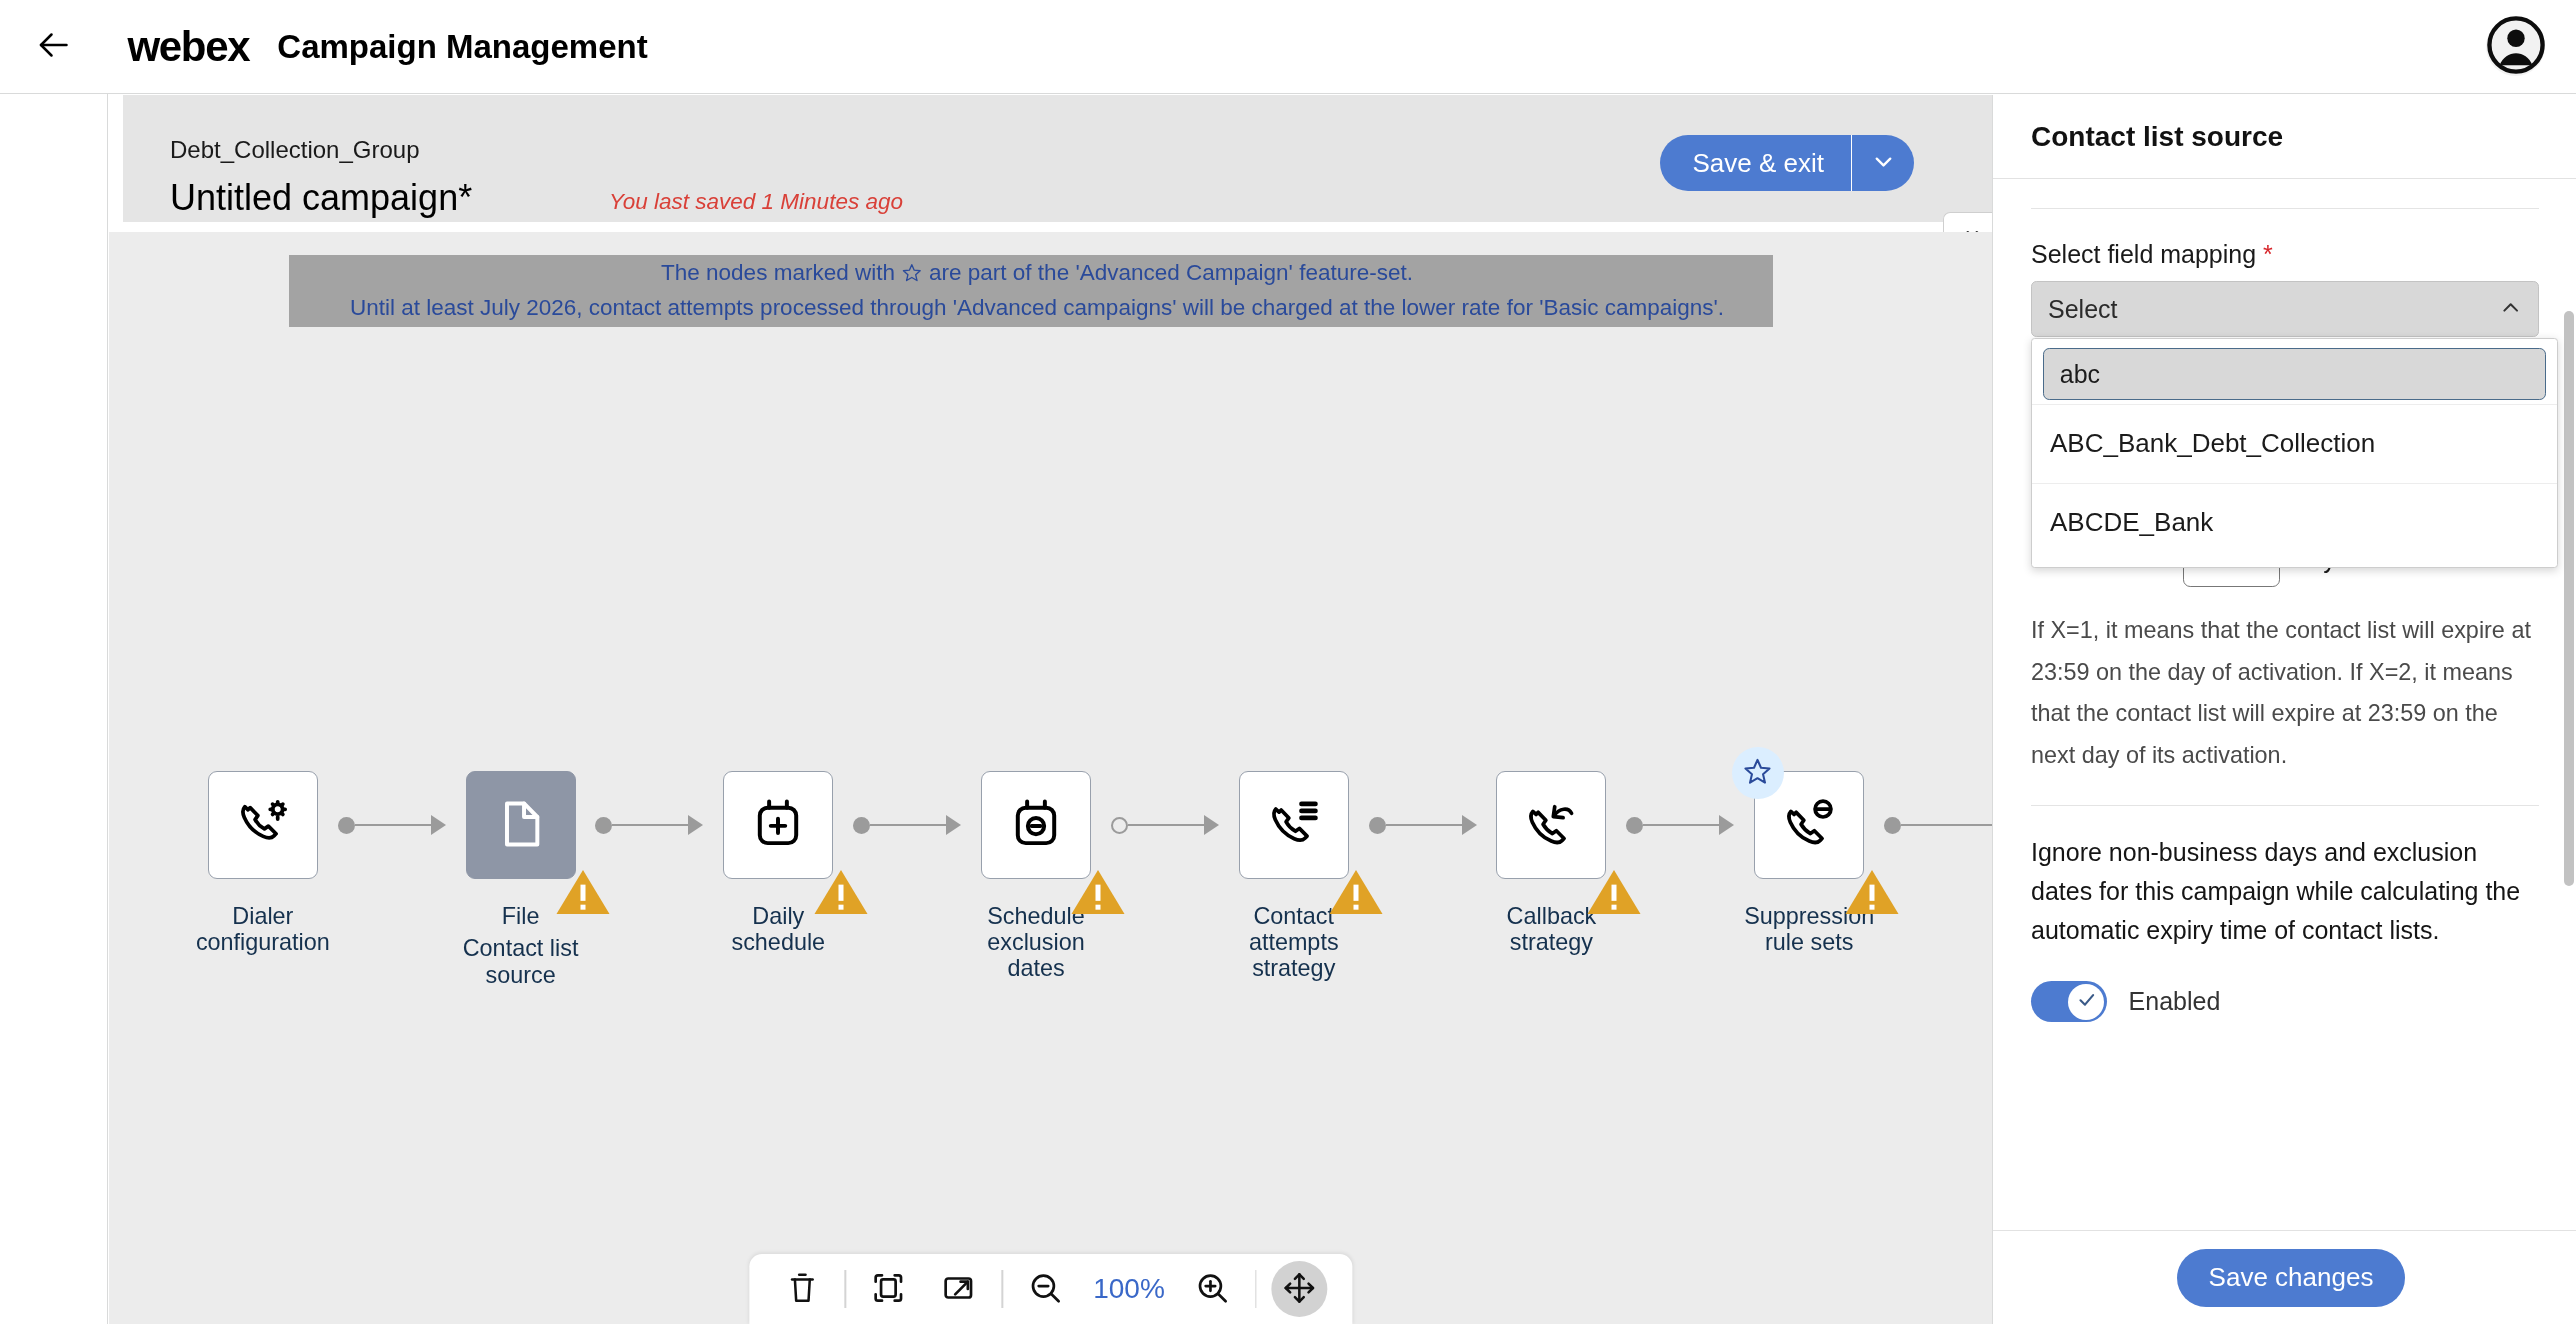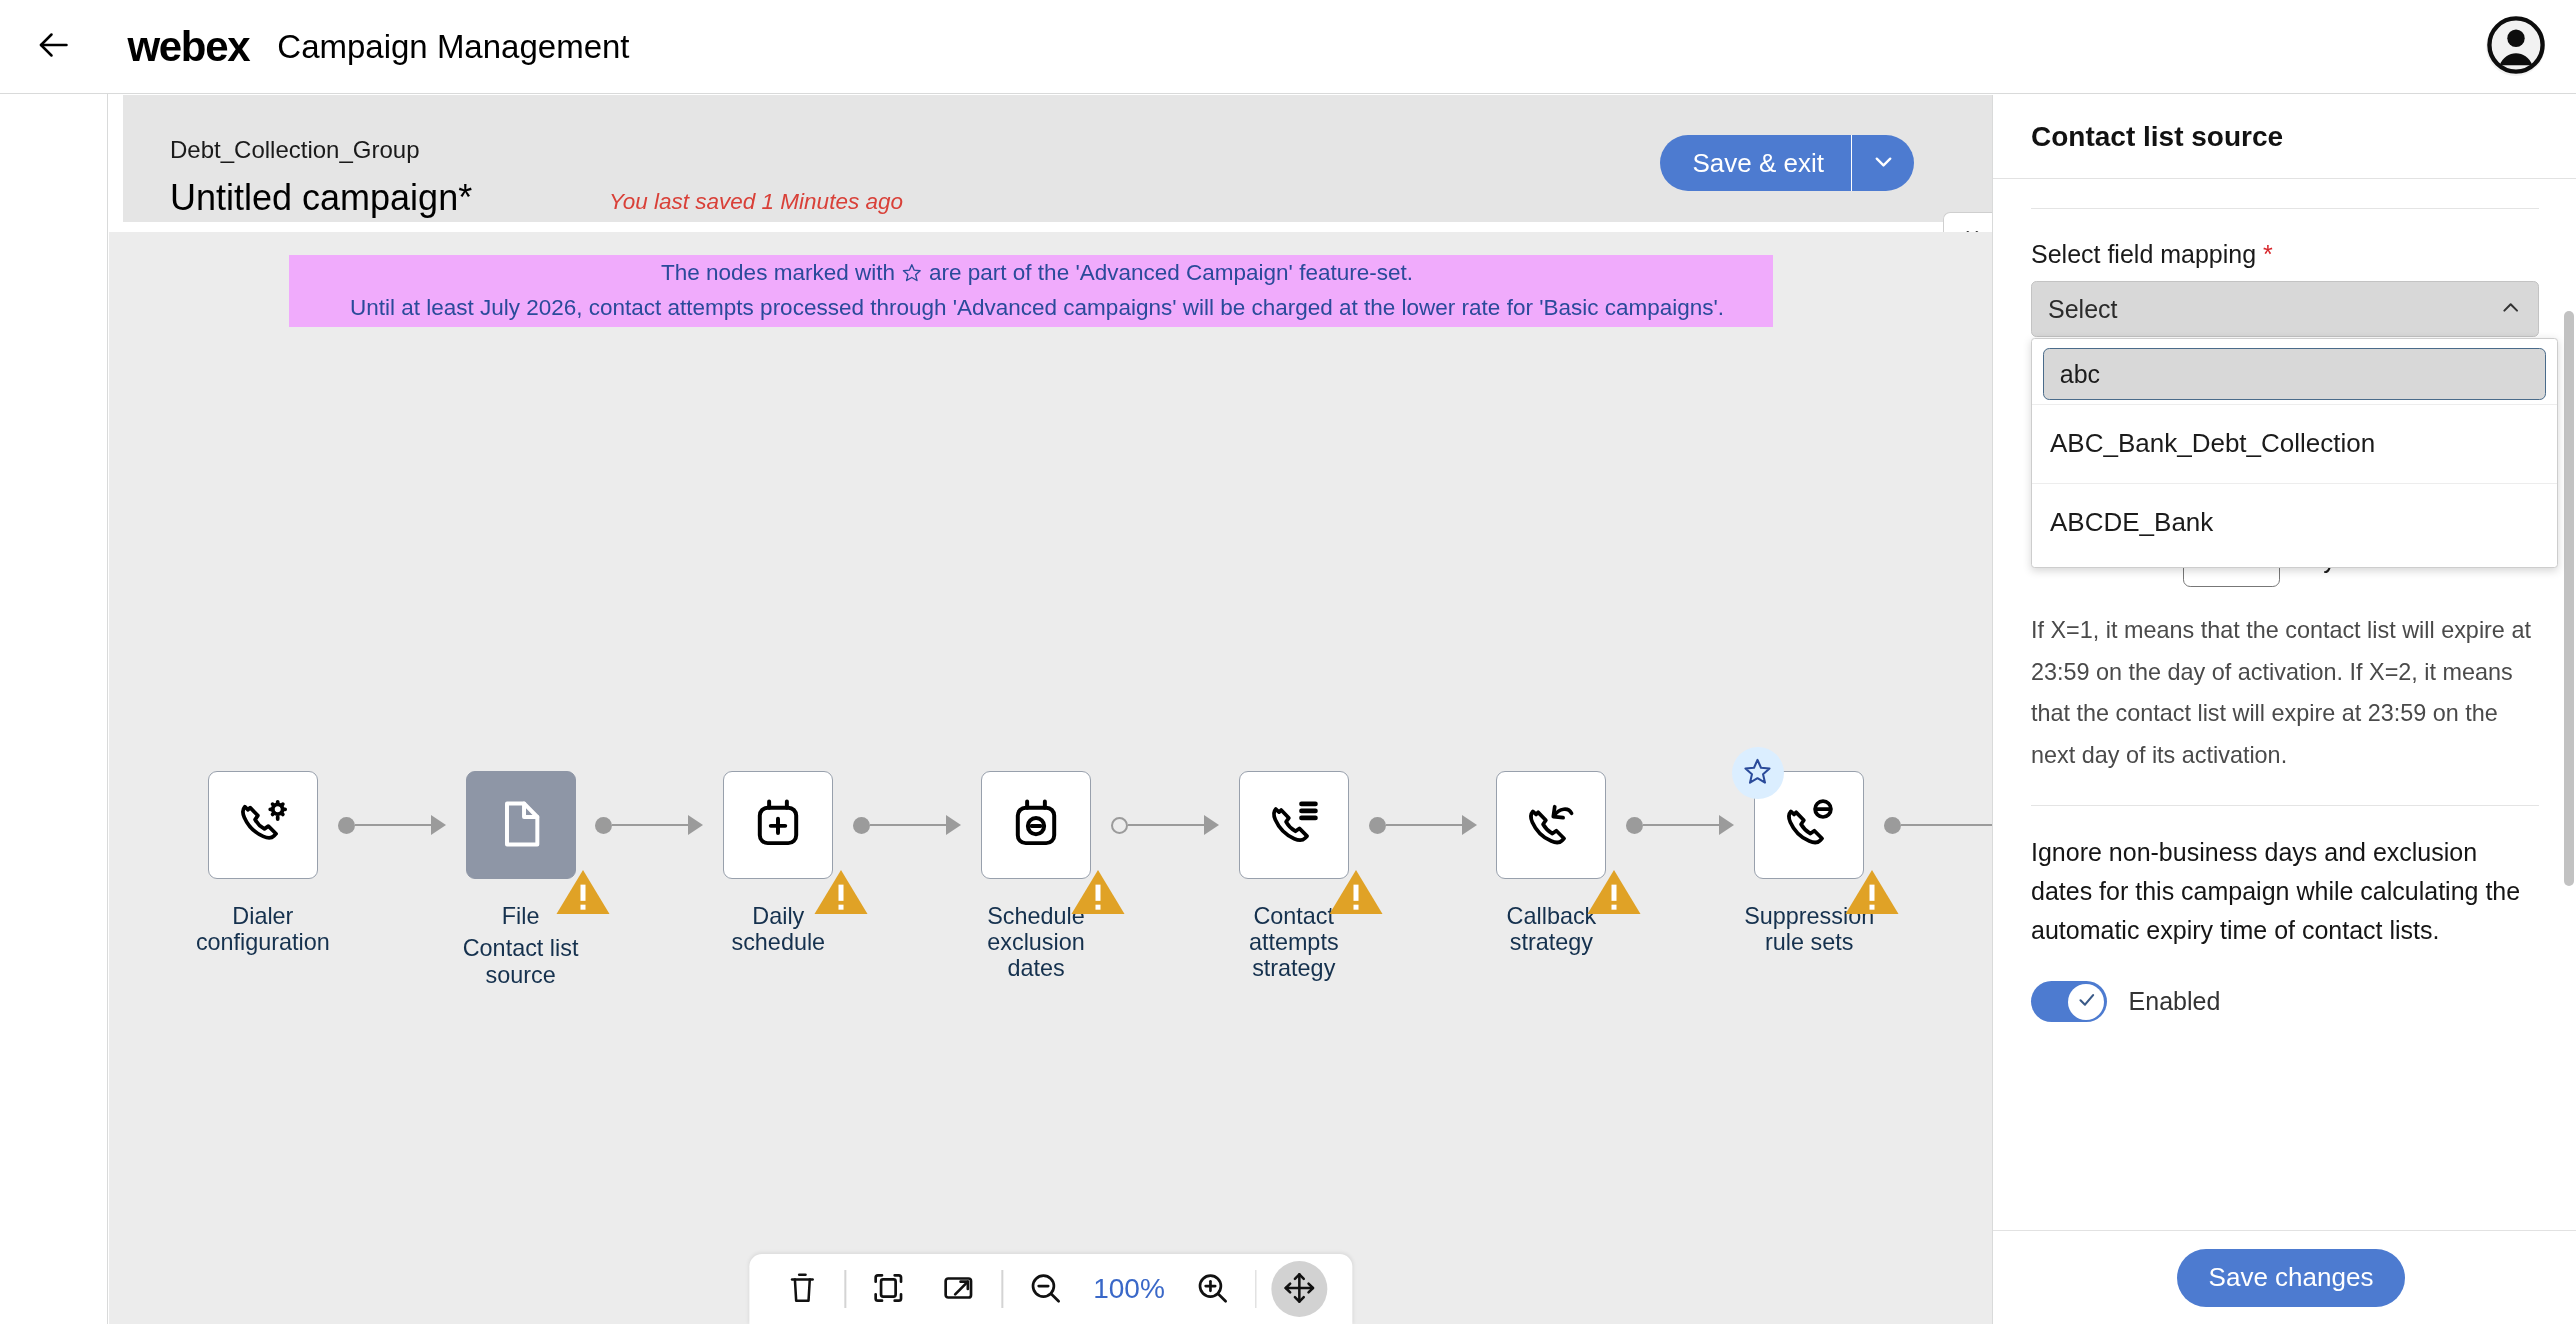--- a/index.html
+++ b/index.html
@@ -24,21 +24,21 @@
     cursor: pointer; background: none; border: none;
   }
   .back-btn svg { width: 36px; height: 36px; }
   .brand-wrap {
     display: flex; align-items: center; gap: 28px; margin-left: 45px;
   }
   .brand-logo {
     font-size: 42px; font-weight: 700; letter-spacing: -1.3px; color: #000;
     font-family: "Liberation Sans", sans-serif;
   }
-  .brand-title { font-size: 33px; color: #000; font-weight: 400; }
+  .brand-title { font-size: 33px; color: #000; font-weight: 700; }
   .avatar {
     position: absolute; right: 31px; top: 17px;
     width: 59px; height: 59px; border-radius: 50%;
     background: #f2f2f2;
     display: flex; align-items: center; justify-content: center;
     cursor: pointer;
   }
   .avatar svg { width: 58px; height: 58px; }
 
   
@@ -97,21 +97,21 @@
   
   .canvas {
     position: absolute; left: 109px; top: 232px;
     width: 1883px; height: 1092px;
     background: #ececec;
     overflow: hidden;
   }
   .banner {
     position: absolute; left: 180px; top: 22.5px;
     width: 1484px; height: 72px;
-    background: #f0abfc;
+    background: #a3a3a3;
     display: flex; flex-direction: column;
     align-items: center; justify-content: center;
     gap: 5.4px;
     padding-left: 12px;
   }
   .banner-line { font-size: 22.5px; color: #2a4a9a; }
   .star-inline { display: inline-block; vertical-align: -2.7px; }
 
   
   .flow {

